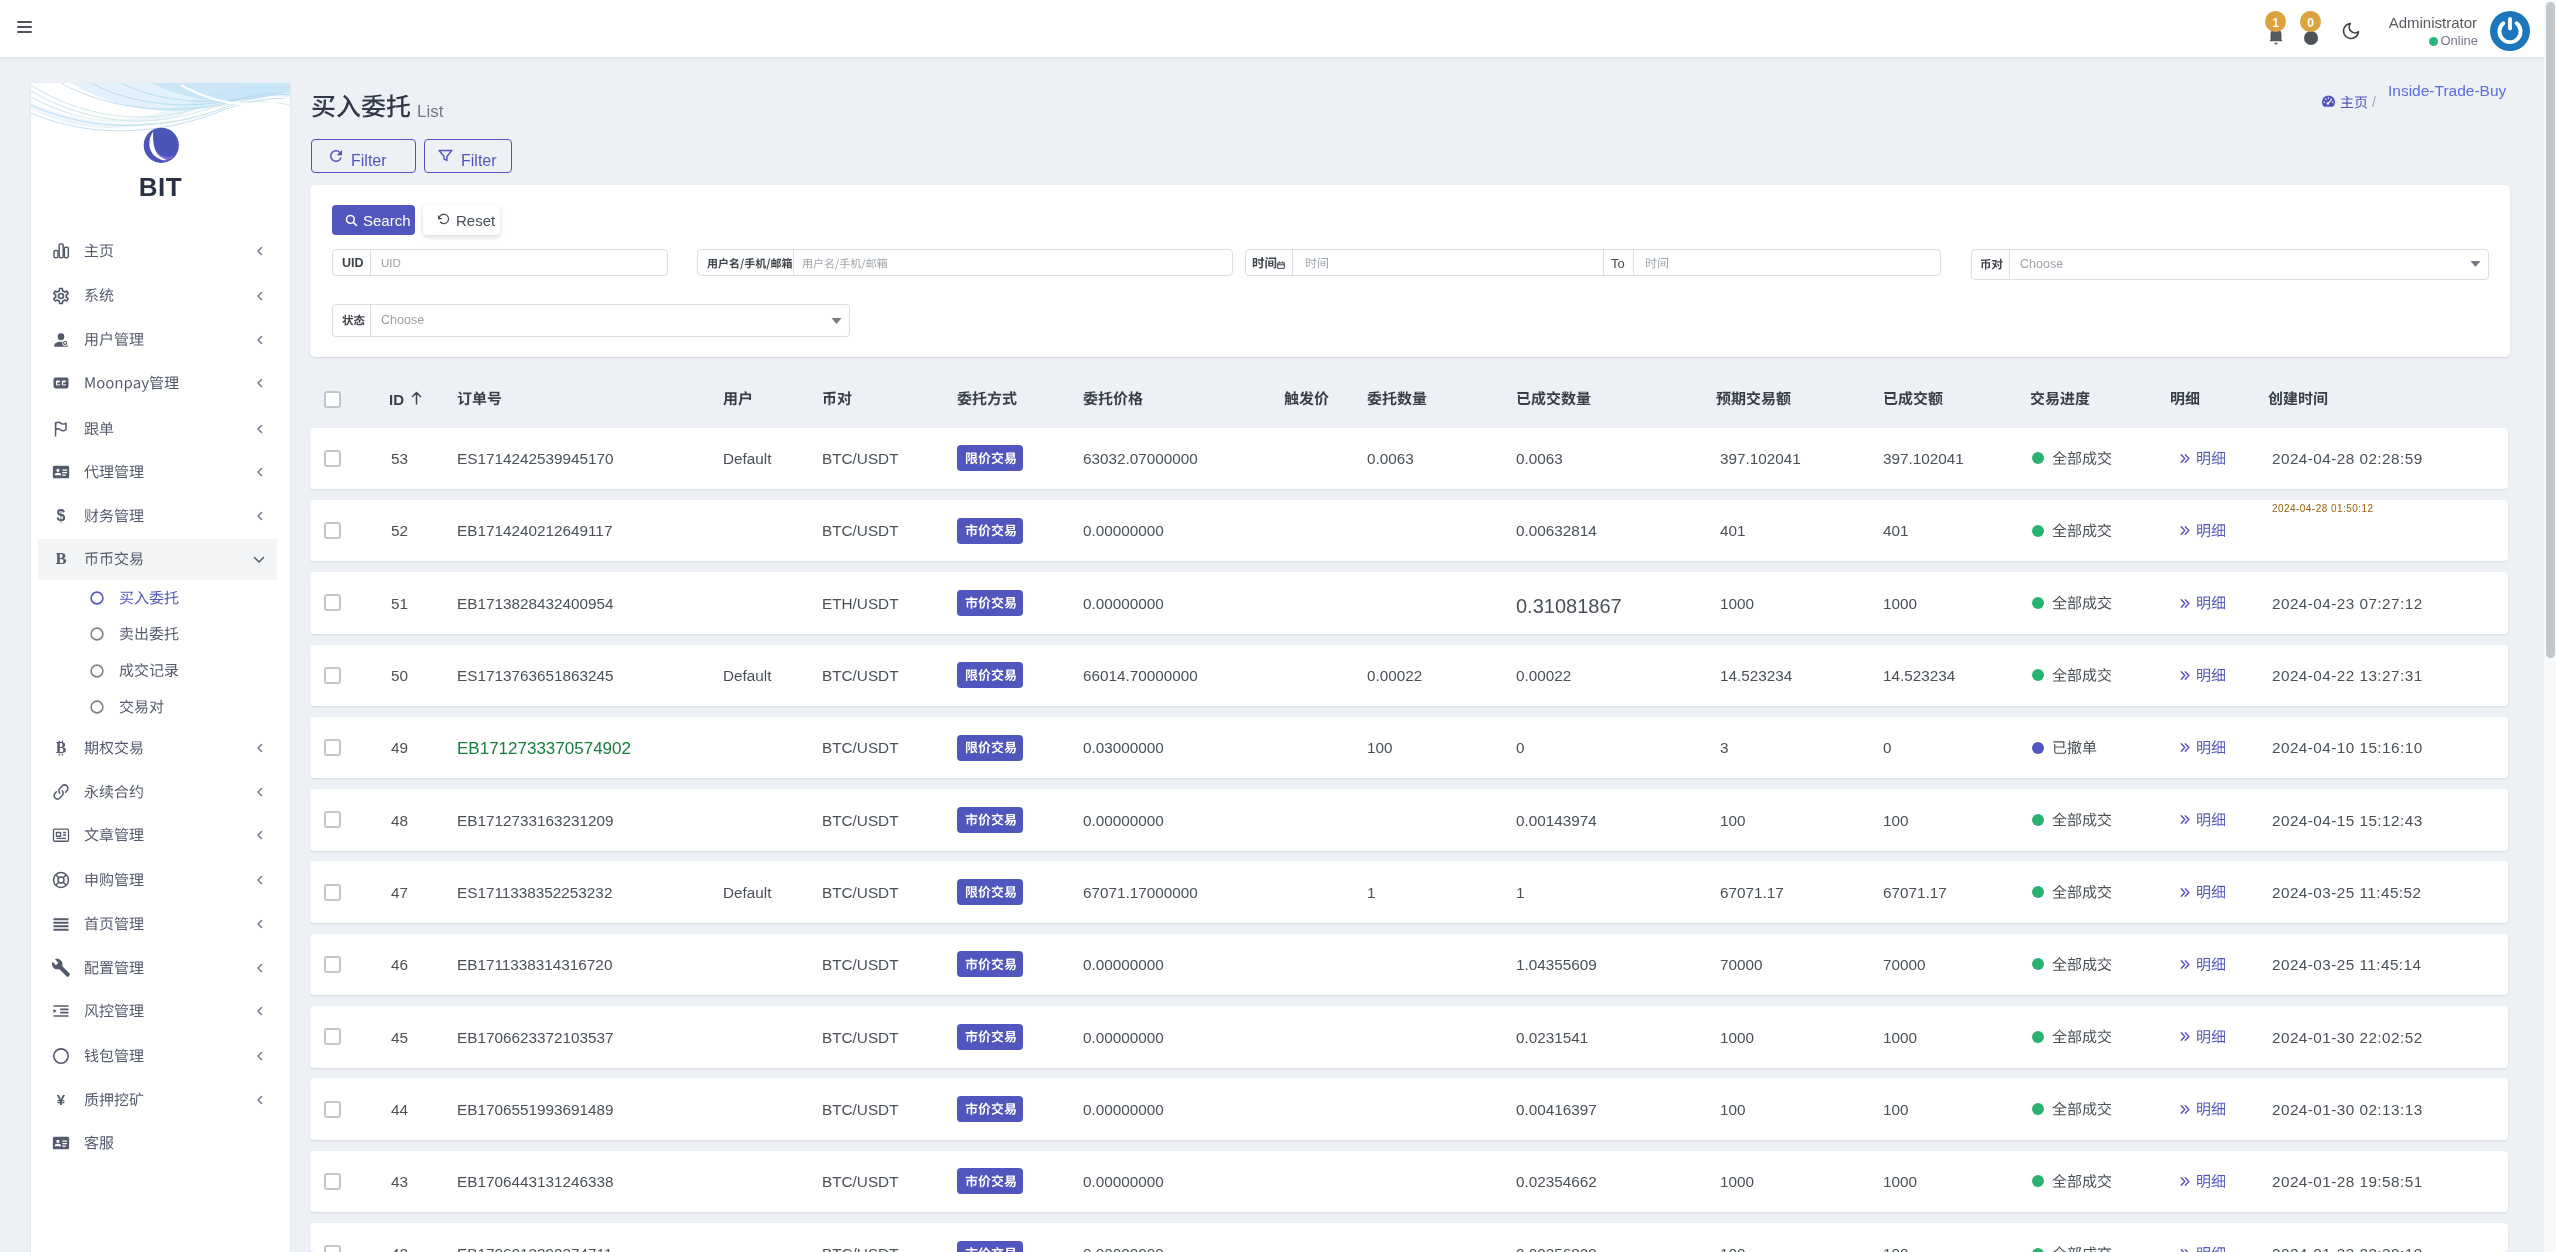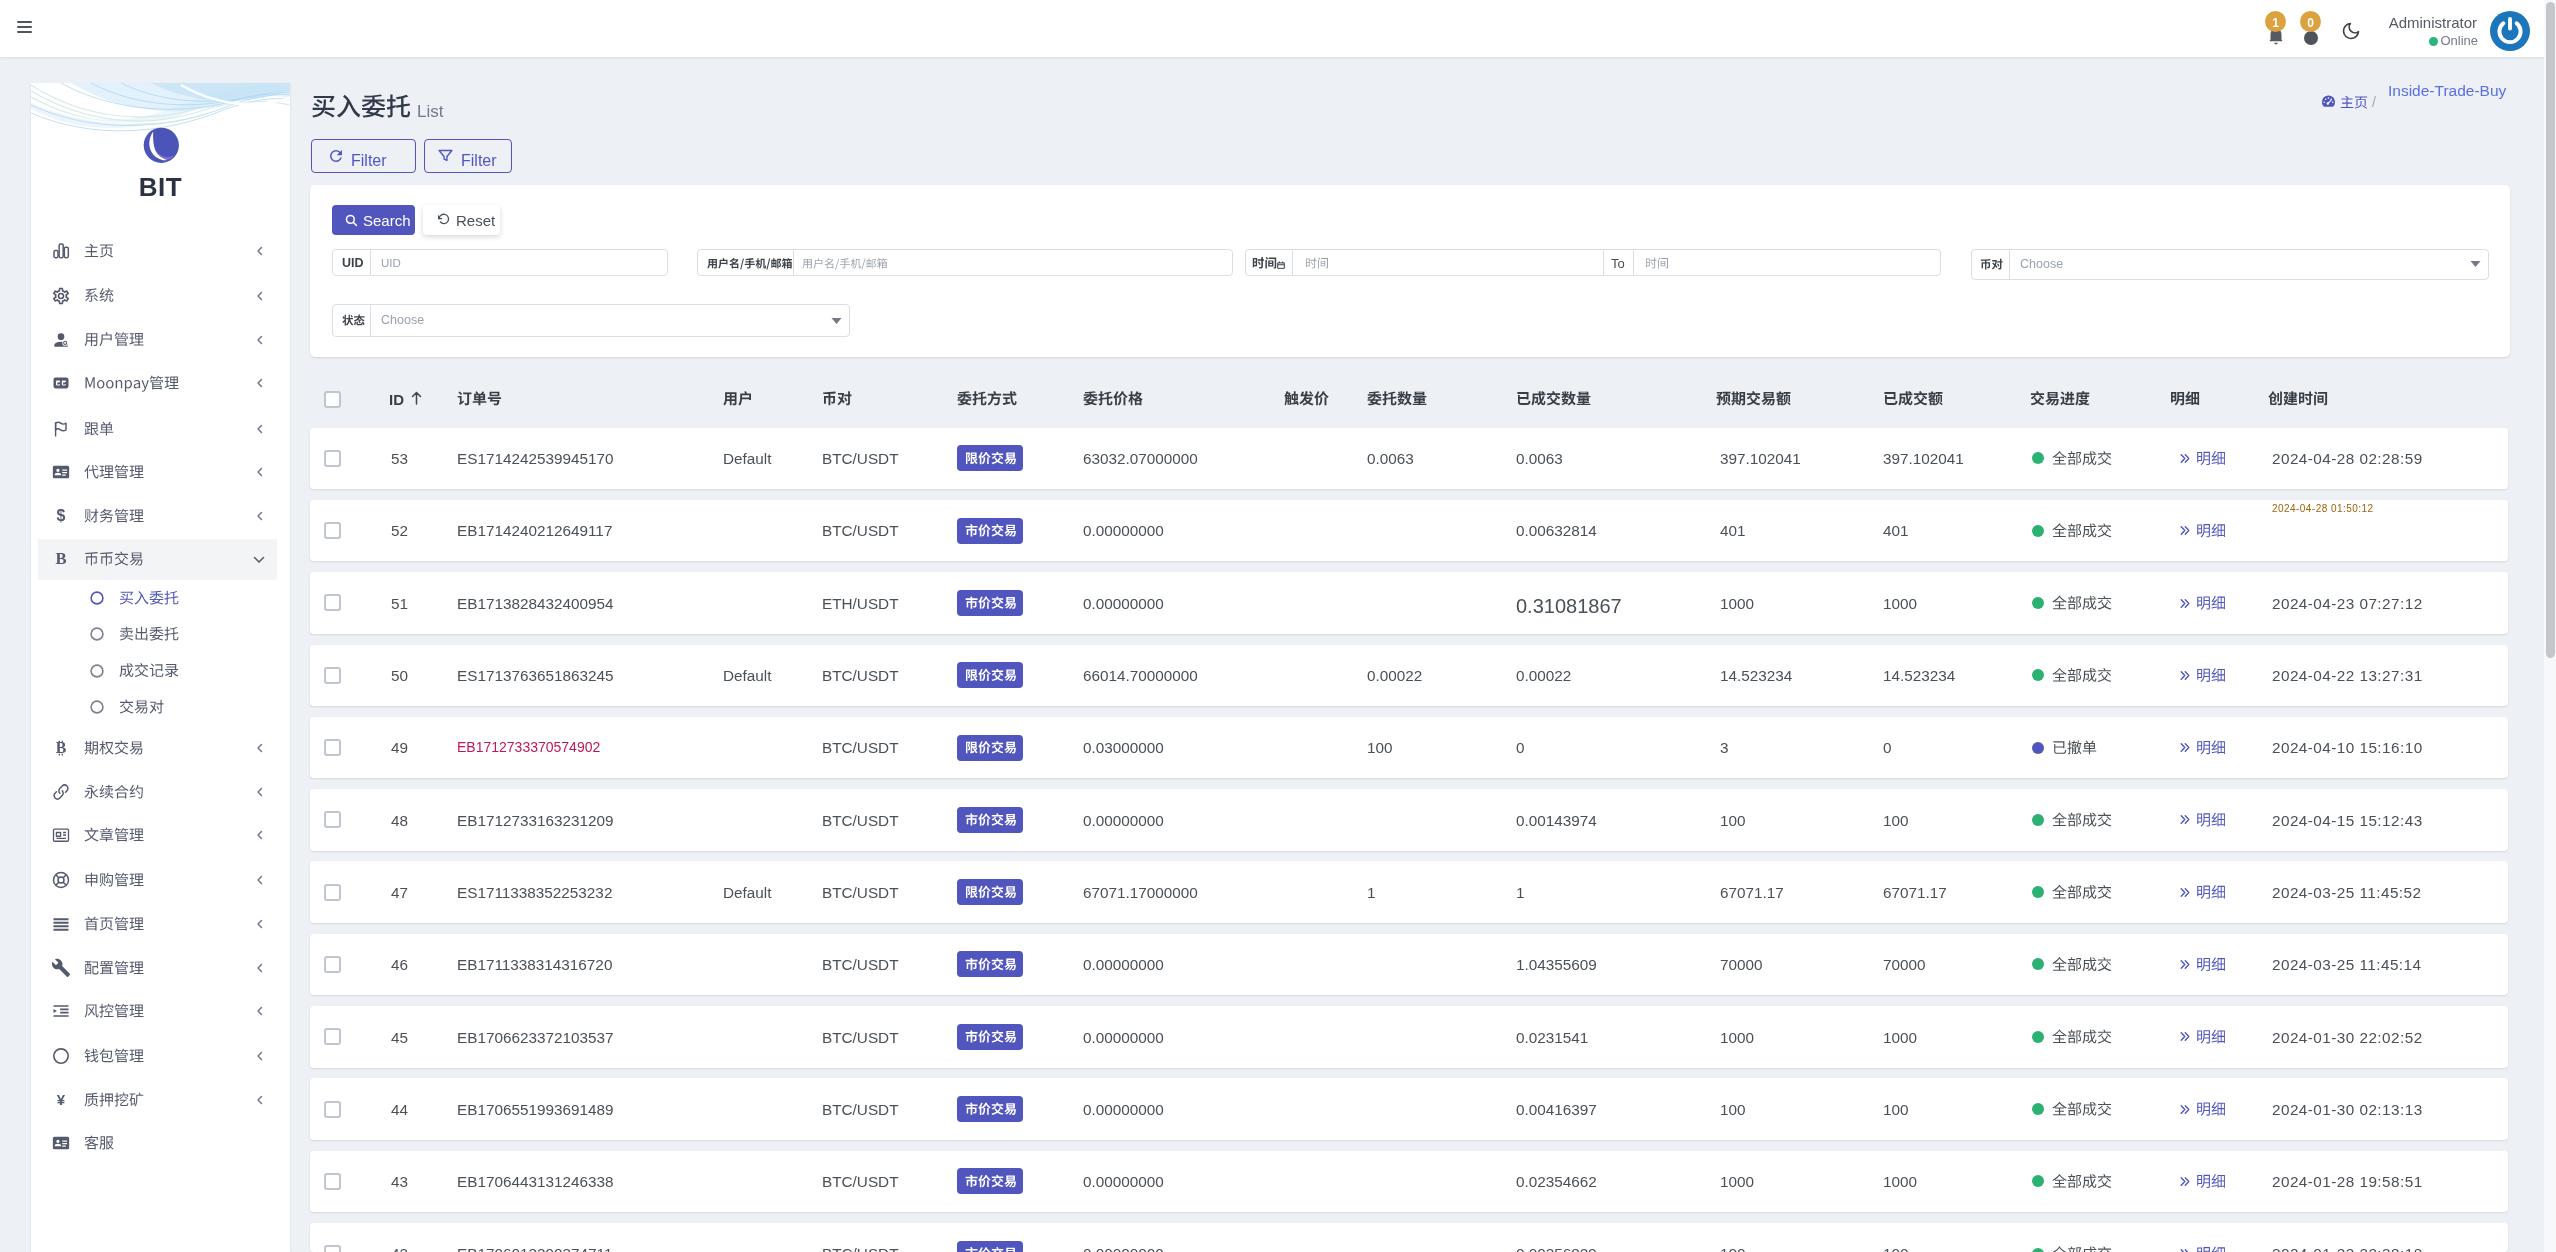--- a/index.html
+++ b/index.html
@@ -324,21 +324,21 @@
 <div class="t" style="left:1720.0px;top:668.0px;font-size:15.3px;color:#495057">14.523234</div>
 <div class="t" style="left:1883.0px;top:668.0px;font-size:15.3px;color:#495057">14.523234</div>
 <div style="position:absolute;left:2032px;top:669.2px;width:12px;height:12px;border-radius:50%;background:#2bb273"></div>
 <svg class="abs" style="left:2177.5px;top:668.8px" width="13.5" height="13" viewBox="0 0 24 24">
     <path fill="none" stroke="#5156be" stroke-width="2.6" stroke-linecap="round" stroke-linejoin="round" d="M5.5 5 12 12l-6.5 7M13 5l6.5 7L13 19"></path>
   </svg>
 <div class="t" style="left:2272.0px;top:668.0px;font-size:15.3px;color:#495057;letter-spacing:0.45px">2024-04-22 13:27:31</div>
 <div style="position:absolute;left:310px;top:716.8px;width:2198px;height:61.5px;background:#fff;border-radius:4px;box-shadow:0 1px 2px rgba(56,65,74,.12)"></div>
 <div style="position:absolute;left:324px;top:739.0px;width:17px;height:17px;background:#fff;border:2px solid #c0c6cd;border-radius:3px"></div>
 <div class="t" style="left:391.0px;top:740.3px;font-size:15.3px;color:#495057">49</div>
-<div class="t" style="left:457.0px;top:740.3px;font-size:14px;color:#be185d">EB1712733370574902</div>
+<div class="t" style="left:457.0px;top:740.3px;font-size:17px;color:#15803d">EB1712733370574902</div>
 <div class="t" style="left:822.0px;top:740.3px;font-size:15.3px;color:#495057">BTC/USDT</div>
 <div style="position:absolute;left:957px;top:734.5px;width:66px;height:26px;background:#5156be;border-radius:4px"></div>
 <div class="t" style="left:1083.0px;top:740.3px;font-size:15.3px;color:#495057">0.03000000</div>
 <div class="t" style="left:1367.0px;top:740.3px;font-size:15.3px;color:#495057">100</div>
 <div class="t" style="left:1516.0px;top:740.3px;font-size:15.3px;color:#495057">0</div>
 <div class="t" style="left:1720.0px;top:740.3px;font-size:15.3px;color:#495057">3</div>
 <div class="t" style="left:1883.0px;top:740.3px;font-size:15.3px;color:#495057">0</div>
 <div style="position:absolute;left:2032px;top:741.5px;width:12px;height:12px;border-radius:50%;background:#5156be"></div>
 <svg class="abs" style="left:2177.5px;top:741.1px" width="13.5" height="13" viewBox="0 0 24 24">
     <path fill="none" stroke="#5156be" stroke-width="2.6" stroke-linecap="round" stroke-linejoin="round" d="M5.5 5 12 12l-6.5 7M13 5l6.5 7L13 19"></path>

